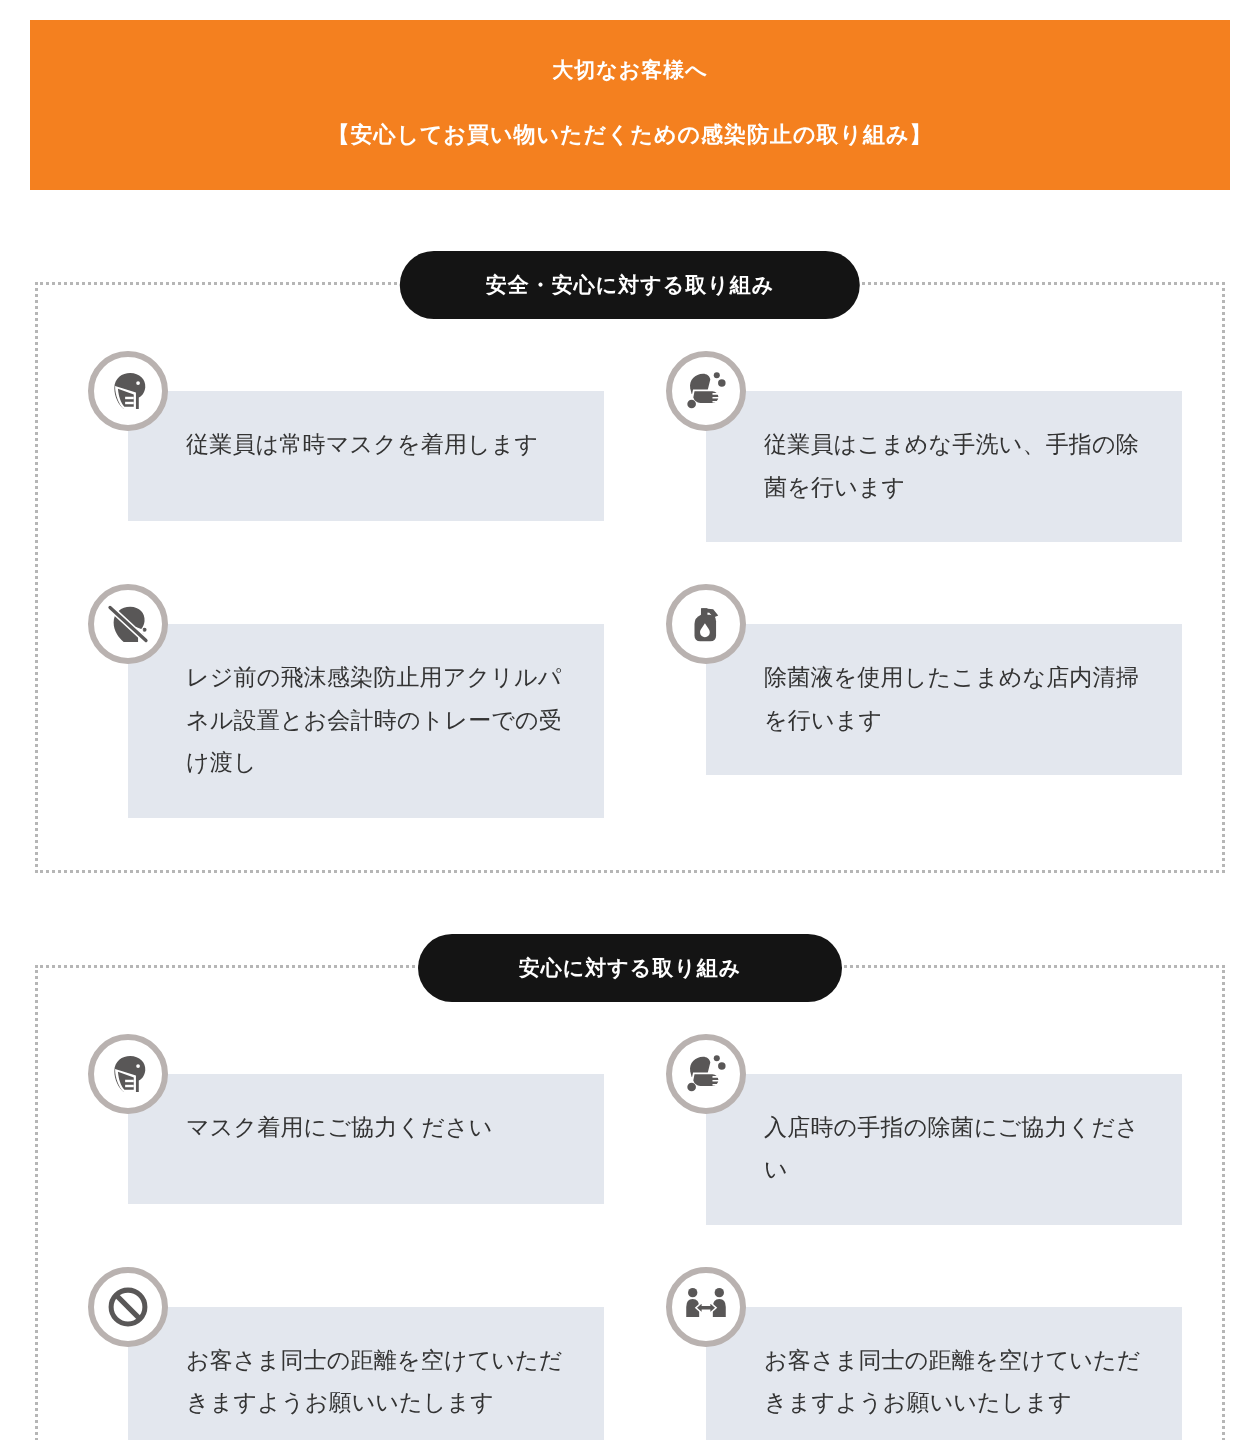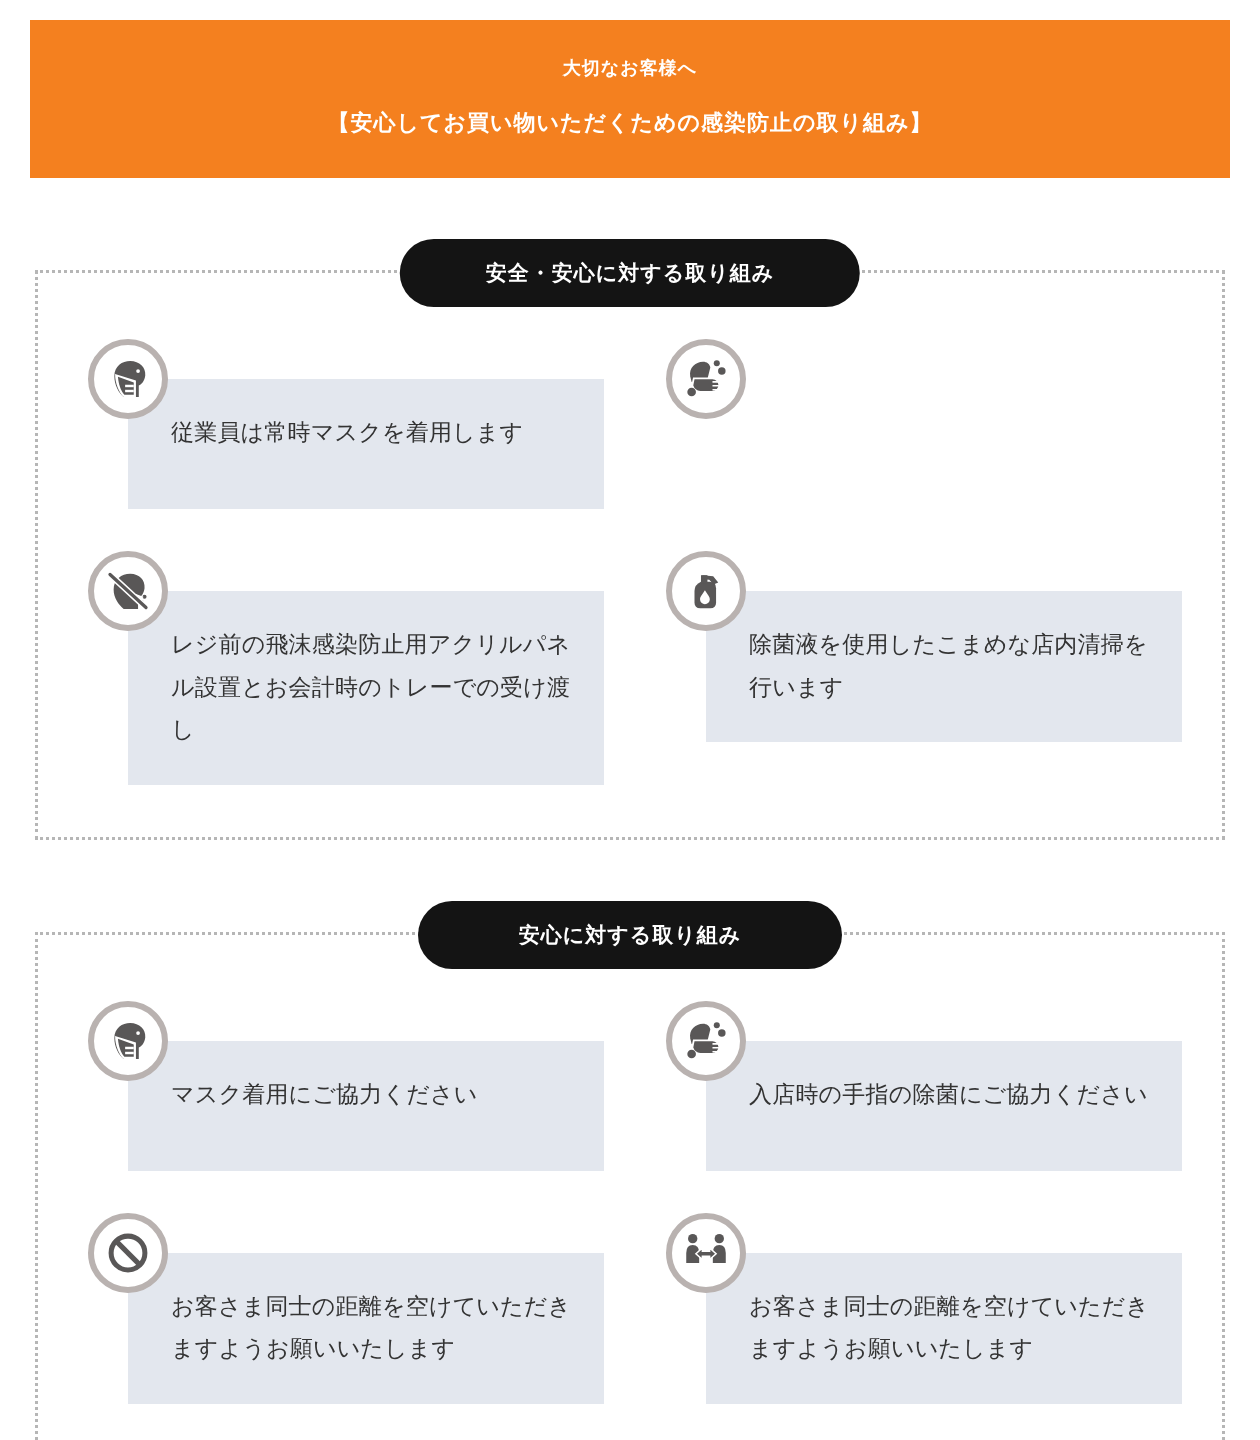--- a/index.html
+++ b/index.html
@@ -14,24 +14,24 @@
 
   
   .banner {
     margin: 20px 30px 0;
     background: #f4801f;
     color: #ffffff;
     text-align: center;
     padding: 36px 20px 40px;
   }
   .banner-title {
-    font-size: 18px;
+    font-size: 21px;
     font-weight: bold;
     letter-spacing: 1px;
-    margin-bottom: 28px;
+    margin-bottom: 36px;
     font-family: Liberation Serif, serif;
   }
   .banner-subtitle {
     font-size: 22px;
     font-weight: bold;
     letter-spacing: 1px;
   }
 
   
   .section {
@@ -85,21 +85,21 @@
     align-items: center;
     justify-content: center;
     z-index: 1;
   }
   .icon-circle svg { width: 46px; height: 46px; display: block; }
 
   .item-box {
     margin: 40px 0 0 40px;
     background: #e3e7ee;
     min-height: 130px;
-    padding: 32px 24px 34px 43px;
+    padding: 32px 24px 34px 58px;
   }
   .item-text {
     font-size: 23px;
     line-height: 1.85;
     color: #333333;
     letter-spacing: 0.2px;
   }
 </style>
 </head>
 <body>
@@ -136,20 +136,23 @@
           <g fill="#595757">
             <path d="M10 28 C8 17 17 8 28 8 c5 0 9 3 10 8 l-4 16 -22 4 z"></path>
             <path d="M15 31 l26 0 a9.5 9.5 0 0 1 0 19 l-17 0 a13 13 0 0 1 -11 -9 z" stroke="#fff" stroke-width="2.5"></path>
             <circle cx="47" cy="10" r="4.2"></circle>
             <circle cx="54" cy="21" r="5.2"></circle>
             <circle cx="12" cy="50" r="6"></circle>
           </g>
           <path d="M41 36 h8 M41 41.5 h9 M41 47 h8" stroke="#fff" stroke-width="2.2" fill="none"></path>
         </svg>
       </div>
+      <div class="item-box">
+        <p class="item-text">従業員はこまめな手洗い、手指の除菌を行います</p>
+      </div>
     </div>
 
     <div class="item">
       <div class="icon-circle">
         <svg viewBox="0 0 64 64" aria-hidden="true">
           <g fill="#595757">
             <path d="M12 30 C12 16 23 8 35 8 C48 8 56 17 55 28 C54 36 50 40 46 42 L46 57 L26 57 C19 51 12 42 12 30 Z"></path>
             <circle cx="50" cy="33" r="2.6"></circle>
             <circle cx="55" cy="40" r="2.8"></circle>
             <circle cx="51" cy="47" r="2.6"></circle>

